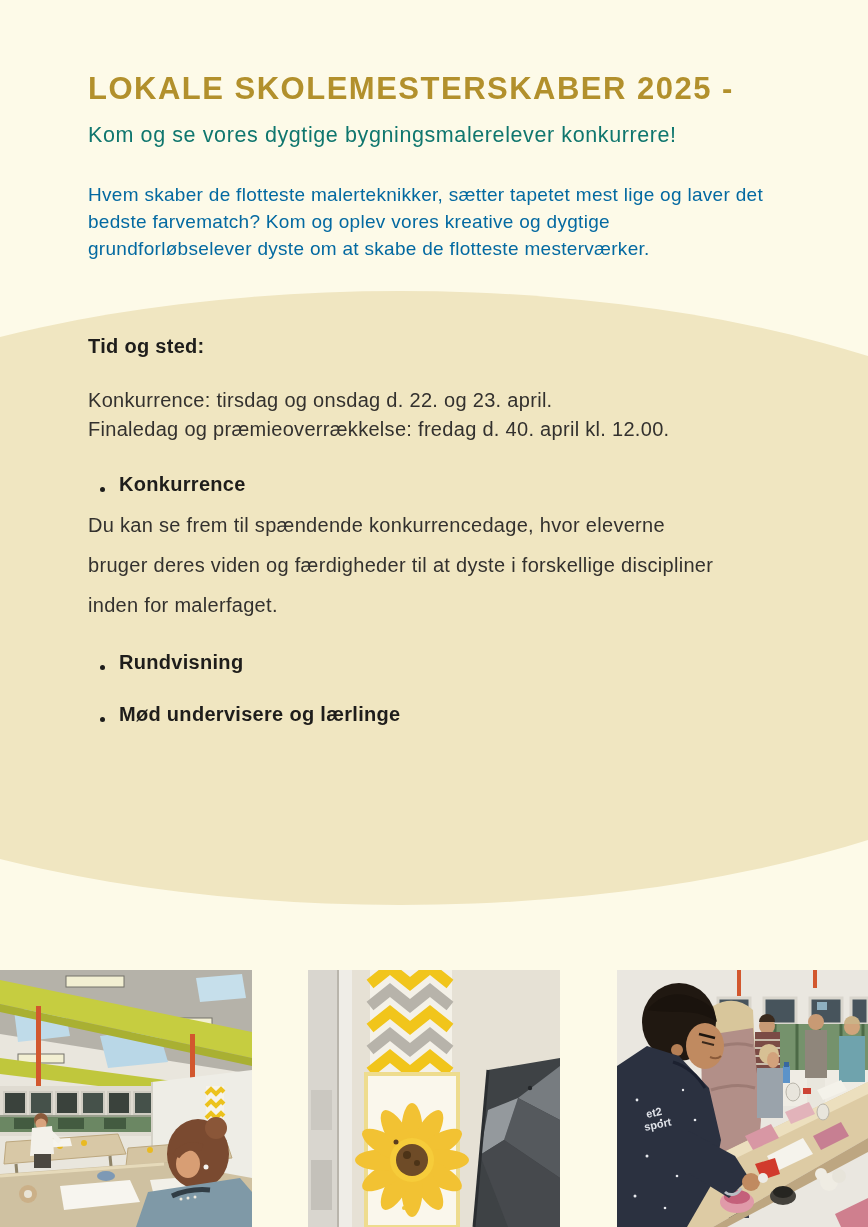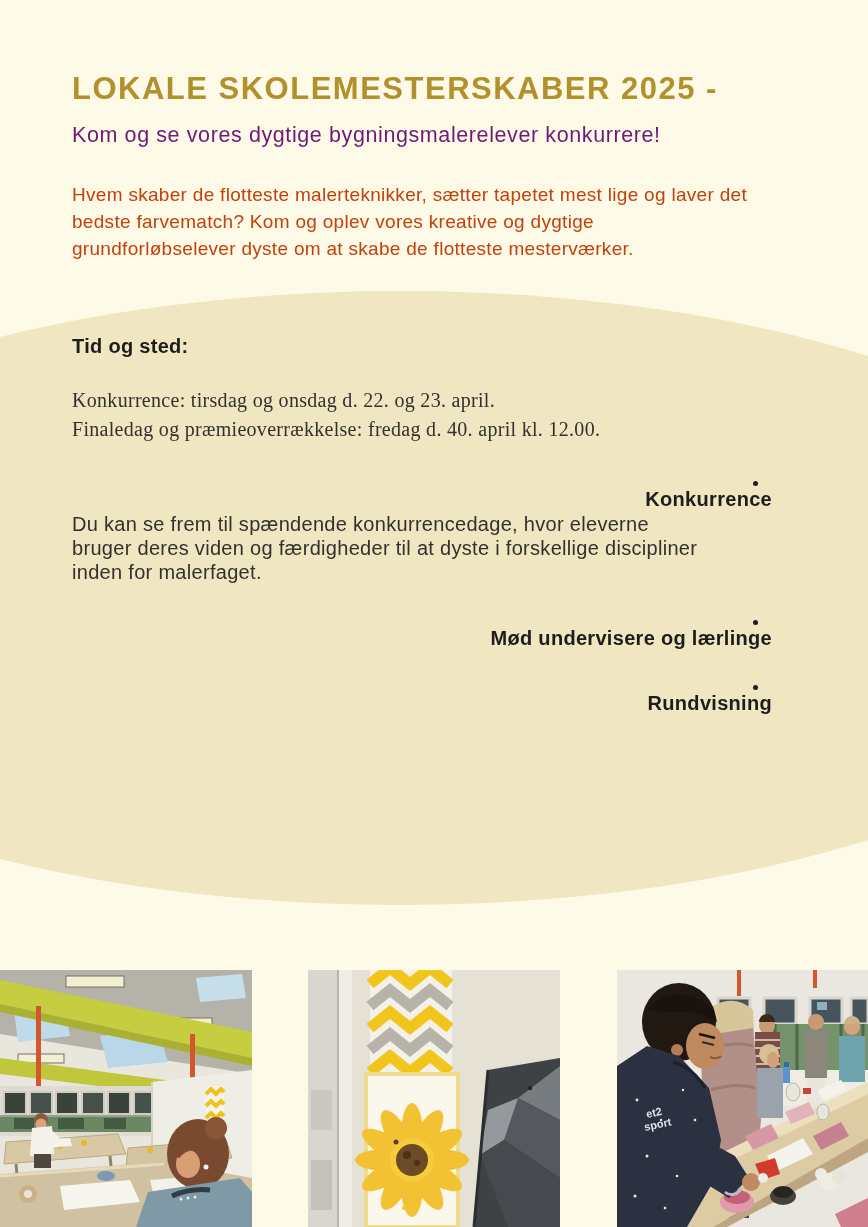--- a/index.html
+++ b/index.html
@@ -6,35 +6,35 @@
   .page{
     position:relative;width:868px;height:1227px;overflow:hidden;
     background:#FDFAE8;
     font-family:"Liberation Sans","DejaVu Sans",sans-serif;
     color:#33312E;
   }
   .blob{
     position:absolute;left:-360px;top:291px;width:1520px;height:614px;
     background:#F0E6C1;border-radius:50%;
   }
-  .content{position:absolute;left:72px;top:0;width:700px;}
+  .content{position:absolute;left:88px;top:0;width:700px;}
   .title{
     margin:70px 0 0;font-size:31px;line-height:37px;font-weight:800;
     letter-spacing:1.5px;color:#B2902C;
   }
-  .subtitle{margin:15px 0 8px;font-size:21.5px;line-height:26px;letter-spacing:.6px;color:#701a75;}
-  .intro{margin:33px 0 10px;width:680px;font-size:19px;line-height:27px;letter-spacing:.3px;color:#c2410c;}
+  .subtitle{margin:15px 0 8px;font-size:21.5px;line-height:26px;letter-spacing:.6px;color:#0f766e;}
+  .intro{margin:33px 0 10px;width:680px;font-size:19px;line-height:27px;letter-spacing:.3px;color:#0369a1;}
   .h2{margin:0;font-size:20px;line-height:24px;font-weight:700;color:#1E1D1B;letter-spacing:.3px;}
   .h2.time{margin-top:72px;}
   .h2.expect{margin-top:21px;}
-  .lines{margin-top:28px;font-size:20px;line-height:28.5px;letter-spacing:.3px;font-family:Liberation Serif, serif;}
+  .lines{margin-top:28px;font-size:20px;line-height:28.5px;letter-spacing:.3px;}
   .lines p{margin:0;}
-  .body{margin:0 0 0;width:640px;font-size:20px;line-height:24px;letter-spacing:.3px;}
+  .body{margin:8px 0 0;width:640px;font-size:20px;line-height:40px;letter-spacing:.3px;}
   .body.finale{margin-top:20px;}
-  .bullet{display:flex;align-items:flex-end;padding-left:12px;margin-top:28px;flex-direction:column;}
+  .bullet{display:flex;align-items:center;padding-left:12px;margin-top:28px;}
   .bullet.b2{margin-top:24px;}
   .bullet.b3{margin-top:26px;}
   .dot{width:5px;height:5px;border-radius:50%;background:#1E1D1B;margin:10px 14px 0 0;flex:none;}
   .blabel{font-size:20px;line-height:26px;font-weight:700;color:#1E1D1B;letter-spacing:.3px;}
   .photos{position:absolute;left:0;top:970px;width:868px;height:257px;}
   .photo{position:absolute;top:0;height:257px;margin:0;}
   .photo svg{display:block;width:100%;height:100%;}
   .p1{left:0;width:252px;}
   .p2{left:308px;width:252px;}
   .p3{left:617px;width:251px;}
@@ -56,27 +56,27 @@
       <p>Finaledag og præmieoverrækkelse: fredag d. 40. april kl. 12.00.</p>
     </div>
 
 
     <div class="bullet b1">
       <span class="dot"></span>
       <span class="blabel">Konkurrence</span>
     </div>
     <p class="body">Du kan se frem til spændende konkurrencedage, hvor eleverne bruger deres viden og færdigheder til at dyste i forskellige discipliner inden for malerfaget.</p>
 
+    <div class="bullet b2">
+      <span class="dot"></span>
+      <span class="blabel">Rundvisning</span>
+    </div>
     <div class="bullet b3">
       <span class="dot"></span>
       <span class="blabel">Mød undervisere og lærlinge</span>
-    </div>
-    <div class="bullet b2">
-      <span class="dot"></span>
-      <span class="blabel">Rundvisning</span>
     </div>
   </div>
 
   <div class="photos">
 
     <figure class="photo p1" role="img" aria-label="Malerværksted med gulgrønne loftsbjælker, ovenlys, arbejdsborde og elever der maler">
       <svg viewBox="0 0 252 257">
         <rect width="252" height="257" fill="#E9E6DD"></rect>
         <g>
           <polygon points="0,0 252,0 252,104 0,64" fill="#B5B2A9"></polygon>

